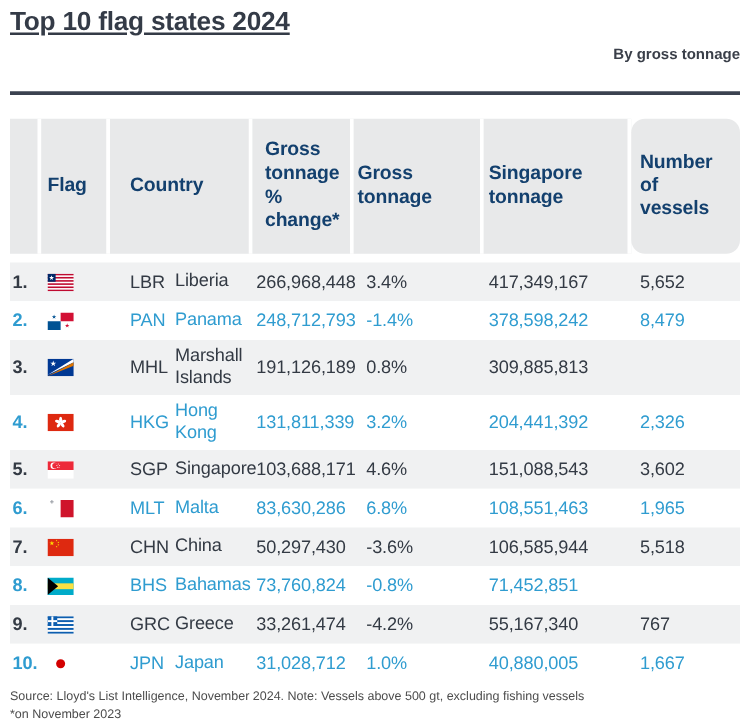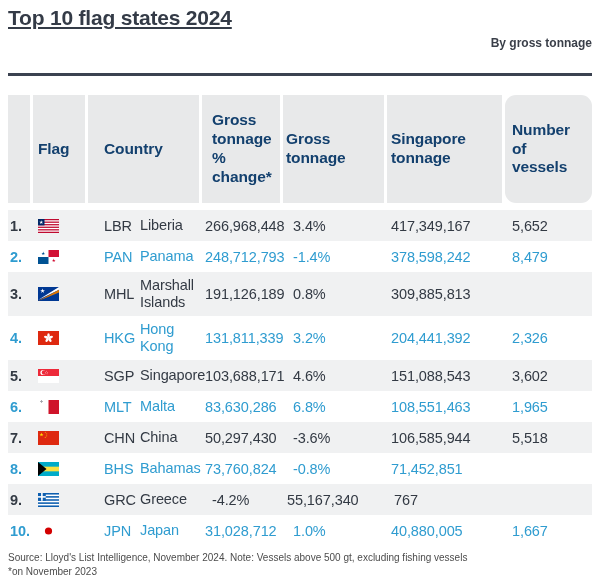--- a/index.html
+++ b/index.html
@@ -263,20 +263,21 @@
           <g fill="#ffffff">
             <rect x="3.11" y="0" width="1.56" height="7.78"></rect>
             <rect x="0" y="3.11" width="7.78" height="1.56"></rect>
           </g>
         </svg>
       </div>
       <div class="c3">
           <span class="code">GRC</span>
           <span class="cname">Greece</span>
         </div>
+      <div class="c4">33,261,474</div>
       <div class="c5">-4.2%</div>
       <div class="c6">55,167,340</div>
       <div class="c7">767</div>
     </div>
 
     <div class="grid row h1r">
       <div class="c1 rank">10.</div>
       <div class="c2 flagbox">
         <svg viewBox="0 0 21 14">
           <rect width="21" height="14" fill="#ffffff"></rect>

